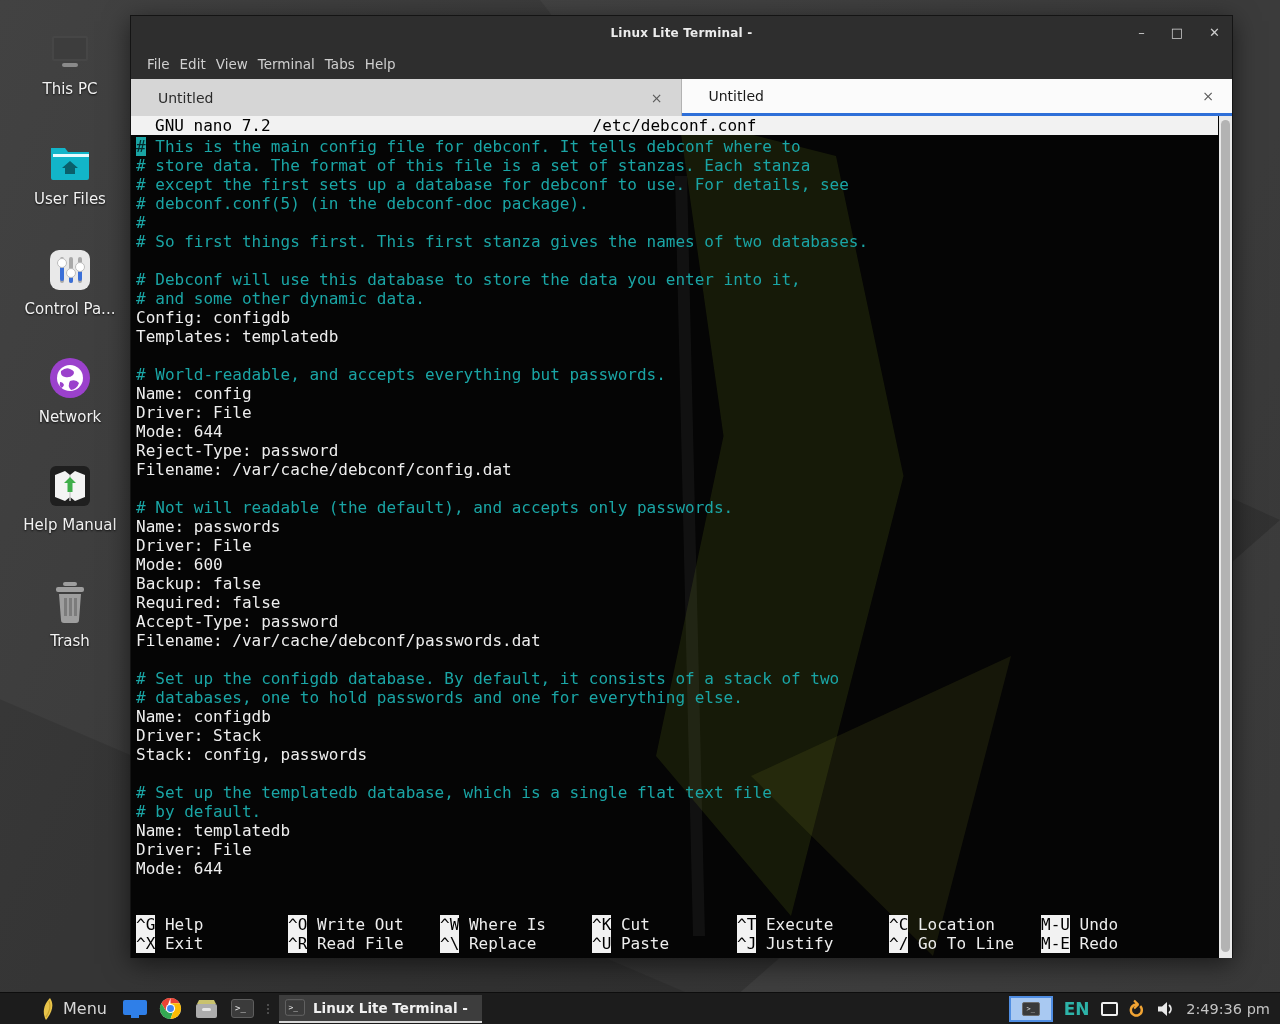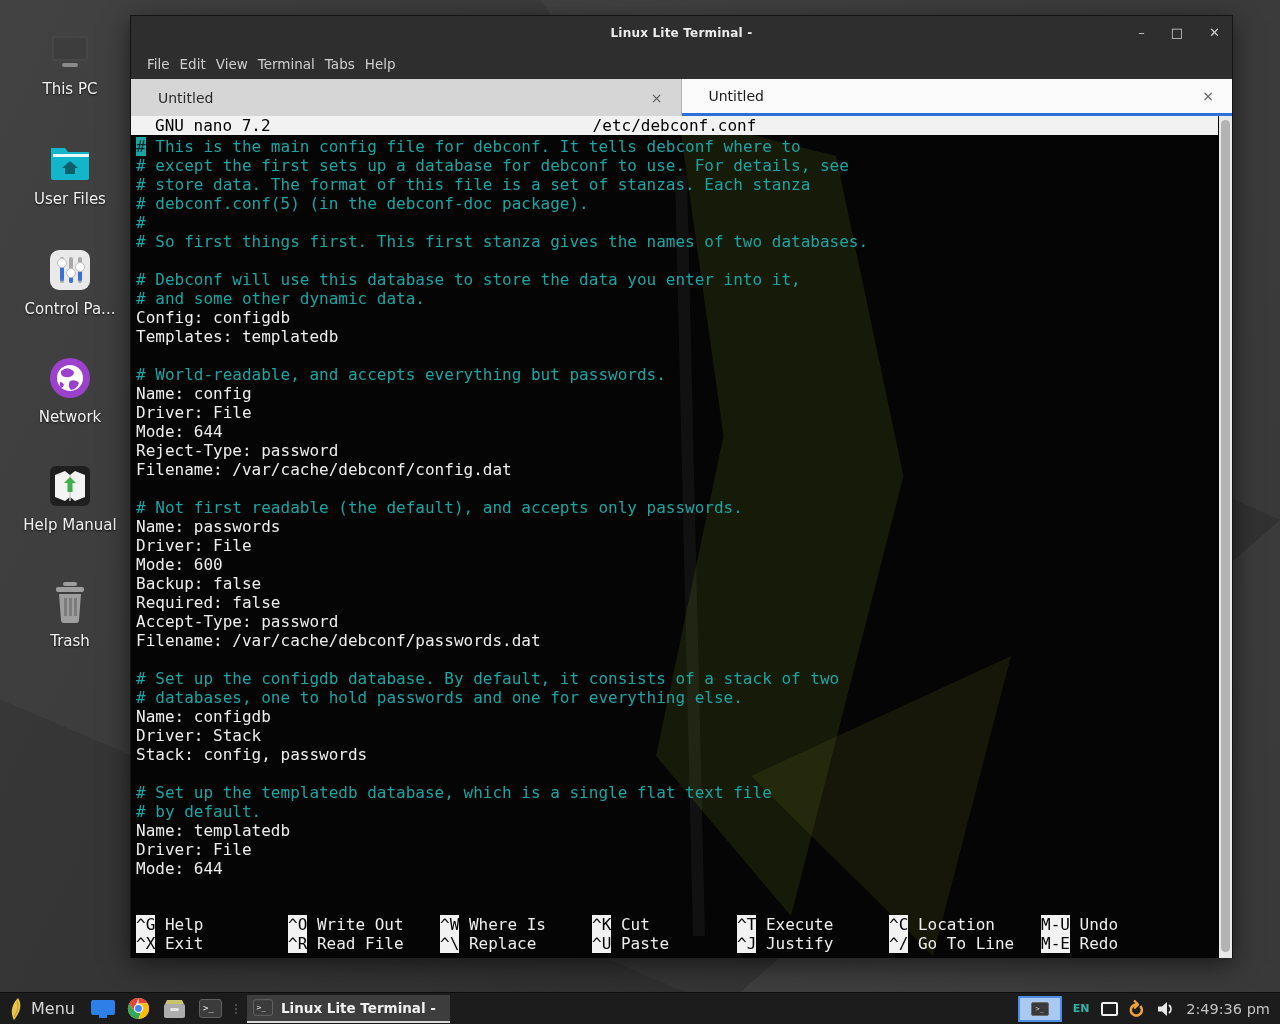--- a/index.html
+++ b/index.html
@@ -73,39 +73,39 @@
   .sc-col { display:flex; flex-direction:column; }
   .sc-row { height:19px; line-height:19px; white-space:pre; color:#eeeeee; }
   .sc-key { background:#f2f2f2; color:#000; }
 
   .term-scrollbar { position:absolute; top:0; right:0; width:13px; height:100%; background:#e9e9e9; }
   .term-thumb { position:absolute; top:4px; left:2px; width:9px; height:calc(100% - 10px);
                 background:#b3b3b3; border-radius:5px; }
 
   
   .taskbar { position:absolute; left:0; bottom:0; width:1280px; height:32px; background:#1c1c1c;
-             display:flex; align-items:center; border-top:1px solid #0d0d0d; }
+             display:flex; align-items:center; border-top:1px solid #0d0d0d;padding-left:32px; }
   .tb-left { display:flex; align-items:center; height:100%; }
   .menu-launcher { display:flex; align-items:center; gap:8px; padding:0 10px 0 8px; height:100%; cursor:pointer; }
   .menu-launcher .menu-lbl { color:#d6d6d6; font-size:16px; }
   .tb-icon { width:26px; height:26px; display:flex; align-items:center; justify-content:center;
              margin:0 5px; cursor:pointer; }
   .tb-sep { width:8px; height:22px; margin:0 3px; display:flex; flex-direction:column;
             align-items:center; justify-content:center; gap:2px; cursor:pointer; }
   .tb-sep i { width:2px; height:2px; background:#5c5c5c; border-radius:50%; display:block; }
   .task-button { display:flex; align-items:center; gap:8px; height:28px; margin-left:4px;
                  padding:0 14px 0 6px; background:#3d3d3d; border-bottom:2px solid #d9d9d9;
                  cursor:pointer; min-width:190px; }
   .task-button .task-lbl { color:#f0f0f0; font-size:13.5px; font-weight:bold; white-space:nowrap; }
   .tb-right { margin-left:auto; display:flex; align-items:center; gap:11px; padding-right:10px; height:100%; }
   .pager { width:44px; height:26px; background:#a9c9f2; border:2px solid #4f8de2;
            display:flex; align-items:center; justify-content:center; cursor:pointer; }
   .pager-mini { width:18px; height:14px; background:#3a3a3a; border:1px solid #6a6a6a; border-radius:2px;
                 color:#ddd; font-size:7px; font-family:"DejaVu Sans Mono",monospace; line-height:12px; text-align:center; }
-  .tray-en { color:#2db3a8; font-weight:bold; font-size:11px; cursor:pointer; }
+  .tray-en { color:#2db3a8; font-weight:bold; font-size:17px; cursor:pointer; }
   .tray-square { width:17px; height:14px; border:2px solid #f0f0f0; border-radius:2px; cursor:pointer; }
   .tray-update { color:#f2a433; font-size:21px; line-height:1; font-weight:bold; cursor:pointer;
                  transform:rotate(-90deg); }
   .tray-clock { color:#c3c3c3; font-size:14.5px; cursor:pointer; }
   .tray-vol { cursor:pointer; display:flex; align-items:center; }
 </style>
 </head>
 <body>
 
 <div class="wallpaper">
@@ -233,39 +233,39 @@
     <div class="term-shape ts2"></div>
     <div class="term-shape ts3"></div>
 
     <div class="nano-header">
       <span class="nh-left">GNU nano 7.2</span>
       <span class="nh-center">/etc/debconf.conf</span>
     </div>
 
     <div class="term-lines" id="term-lines">
         <div class="term-line comment"><span class="cursor-cell">#</span> This is the main config file for debconf. It tells debconf where to</div>
+        <div class="term-line comment"># store data. The format of this file is a set of stanzas. Each stanza</div>
         <div class="term-line comment"># except the first sets up a database for debconf to use. For details, see</div>
-        <div class="term-line comment"># store data. The format of this file is a set of stanzas. Each stanza</div>
         <div class="term-line comment"># debconf.conf(5) (in the debconf-doc package).</div>
         <div class="term-line comment">#</div>
         <div class="term-line comment"># So first things first. This first stanza gives the names of two databases.</div>
         <div class="term-line plain">&nbsp;</div>
         <div class="term-line comment"># Debconf will use this database to store the data you enter into it,</div>
         <div class="term-line comment"># and some other dynamic data.</div>
         <div class="term-line plain">Config: configdb</div>
         <div class="term-line plain">Templates: templatedb</div>
         <div class="term-line plain">&nbsp;</div>
         <div class="term-line comment"># World-readable, and accepts everything but passwords.</div>
         <div class="term-line plain">Name: config</div>
         <div class="term-line plain">Driver: File</div>
         <div class="term-line plain">Mode: 644</div>
         <div class="term-line plain">Reject-Type: password</div>
         <div class="term-line plain">Filename: /var/cache/debconf/config.dat</div>
         <div class="term-line plain">&nbsp;</div>
-        <div class="term-line comment"># Not first readable (the default), and accepts only passwords.</div>
+        <div class="term-line comment"># Not will readable (the default), and accepts only passwords.</div>
         <div class="term-line plain">Name: passwords</div>
         <div class="term-line plain">Driver: File</div>
         <div class="term-line plain">Mode: 600</div>
         <div class="term-line plain">Backup: false</div>
         <div class="term-line plain">Required: false</div>
         <div class="term-line plain">Accept-Type: password</div>
         <div class="term-line plain">Filename: /var/cache/debconf/passwords.dat</div>
         <div class="term-line plain">&nbsp;</div>
         <div class="term-line comment"># Set up the configdb database. By default, it consists of a stack of two</div>
         <div class="term-line comment"># databases, one to hold passwords and one for everything else.</div>

